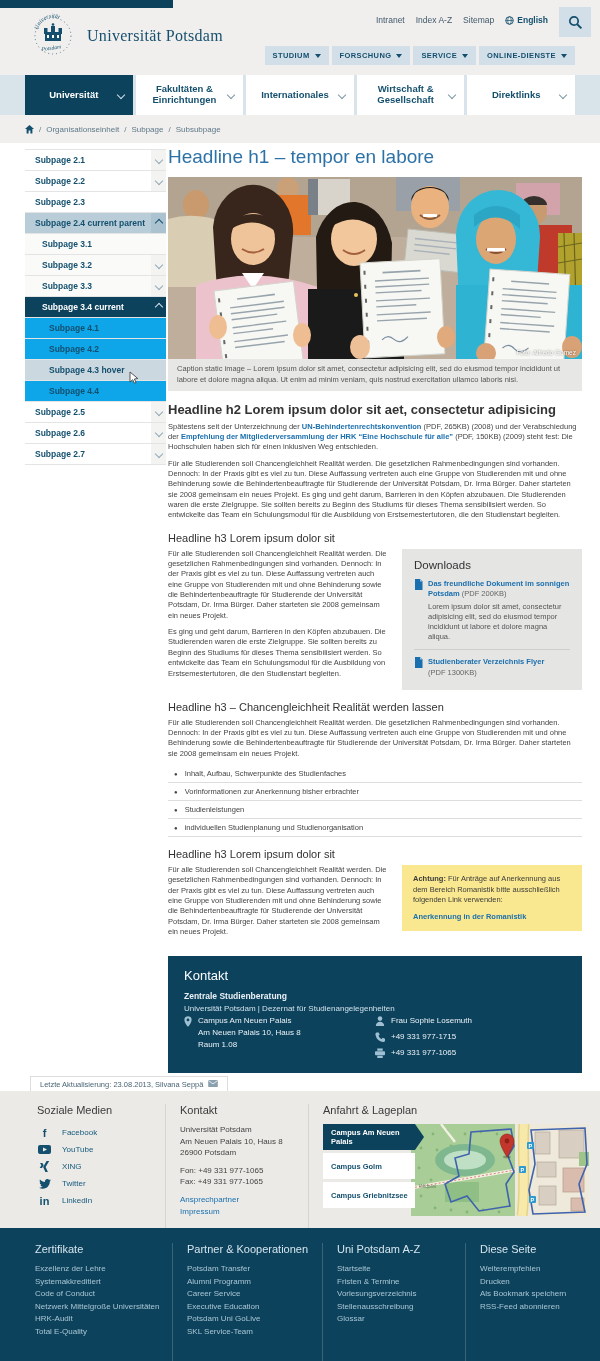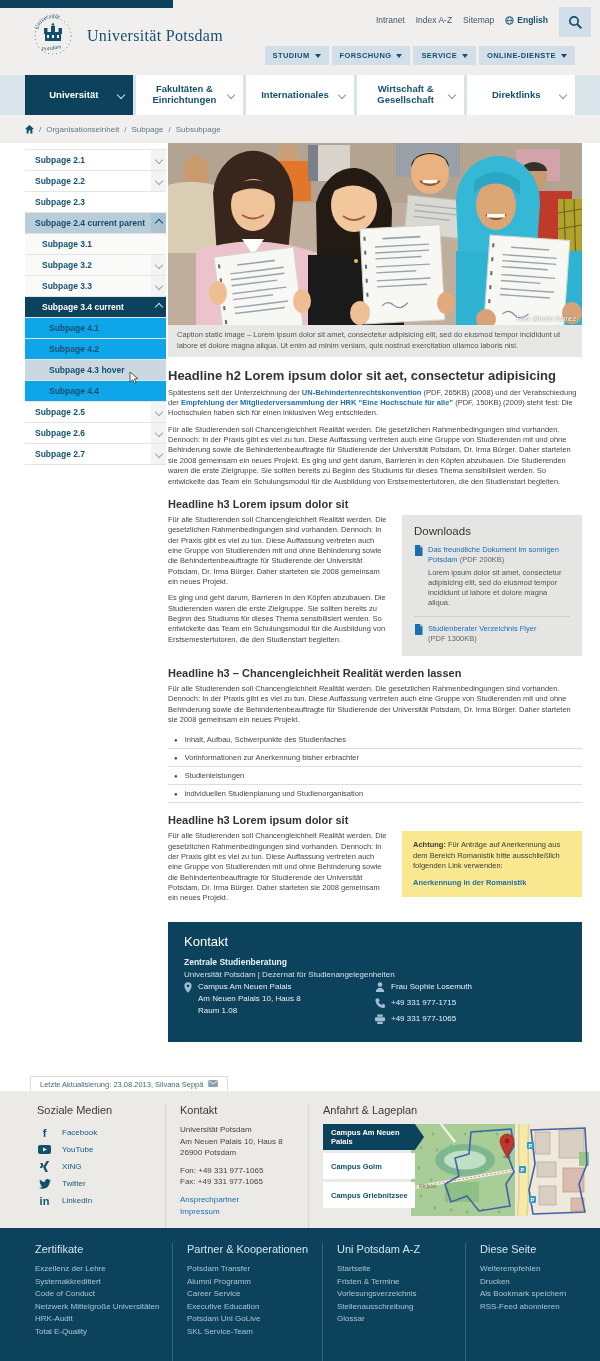--- a/index.html
+++ b/index.html
@@ -45,30 +45,30 @@
   .side-item.current .chev-cell{background:#0d425c;color:#cfe0ea}
   .side-item.hovered{background:#ccd8e0}
   .cursor-icon{position:absolute;right:26px;top:11px;z-index:3}
 
   .main-col{position:absolute;left:168px;top:0;width:414px}
   .page-title{font-size:19px;font-weight:normal;color:#2d72a7;margin:4px 0 9px;line-height:1.1}
   .img-wrap{position:relative;height:182px;overflow:hidden}
   .photo-credit{position:absolute;right:6px;bottom:3px;font-size:6.5px;color:#fff;text-shadow:0 0 2px rgba(0,0,0,.6)}
   .caption{background:#e7e7e5;padding:5px 9px;font-size:7.5px;color:#555;line-height:1.45}
   .h2{font-size:13px;color:#333;margin:11px 0 5px;font-weight:bold}
-  .h3{font-size:11px;color:#333;margin:11px 0 5px;font-weight:bold}
+  .h3{font-size:11px;color:#333;margin:11px 0 5px;font-weight:normal}
   .para{font-size:7.5px;line-height:1.38;color:#454545;margin:0 0 6px}
   .tlink{color:#1a6fae;font-weight:bold;cursor:pointer}
   .two-col{display:flex;gap:14px;align-items:flex-start}
   .col-left{flex:1}
   .box-downloads{width:180px;box-sizing:border-box;background:#e5e5e4;padding:10px 12px 12px}
   .dl-title{font-size:11.5px;color:#333;margin:0 0 8px;font-weight:normal}
   .dl-item{display:flex;gap:5px;font-size:7.5px;line-height:1.35}
   .dl-text{flex:1}
-  .dl-link{color:#1a6fae;font-weight:normal;cursor:pointer}
+  .dl-link{color:#1a6fae;font-weight:bold;cursor:pointer}
   .dl-meta{color:#666;font-weight:normal}
   .dl-desc{color:#555;margin-top:3px}
   .dl-div{border-bottom:1px solid #cfcfcd;margin:7px 0}
   .bullets{margin-top:2px}
   .bullet{display:flex;gap:7px;padding:4px 0 4px 6px;border-bottom:1px solid #ddd;font-size:7.5px;color:#444;align-items:baseline}
   .bullet .dot{font-size:6px;color:#444}
   .box-notice{width:180px;box-sizing:border-box;background:#f9e88f;padding:9px 11px;font-size:7.5px;color:#3c3c3c;line-height:1.4}
   .notice-link{display:block;margin-top:6px;color:#1a6fae;font-weight:bold;cursor:pointer}
   .box-contact{margin-top:12px;background:#0d425c;color:#e9f1f6;padding:12px 16px 13px}
   .contact-title{font-size:13px;margin:0 0 8px;font-weight:normal;color:#fff}
@@ -283,20 +283,21 @@
       </div>
     <div class="side-item">
         <span>Subpage 2.7</span>
         <span class="chev-cell">
           <span class="chev"></span>
         </span>
       </div>
   </div>
 
   <div class="main-col">
+    <h1 class="page-title">Headline h1 – tempor en labore</h1>
 
     <div class="figure">
       <div class="img-wrap">
         <svg width="414" height="182" viewBox="0 0 414 182">
           <defs>
             <g id="paper">
               <rect x="0" y="0" width="80" height="95" fill="#f7f7f4" stroke="#d4d4cc" stroke-width="1"></rect>
               <g fill="#666">
                   <rect x="3" y="8" width="2" height="4"></rect>
                   <rect x="3" y="22" width="2" height="4"></rect>

